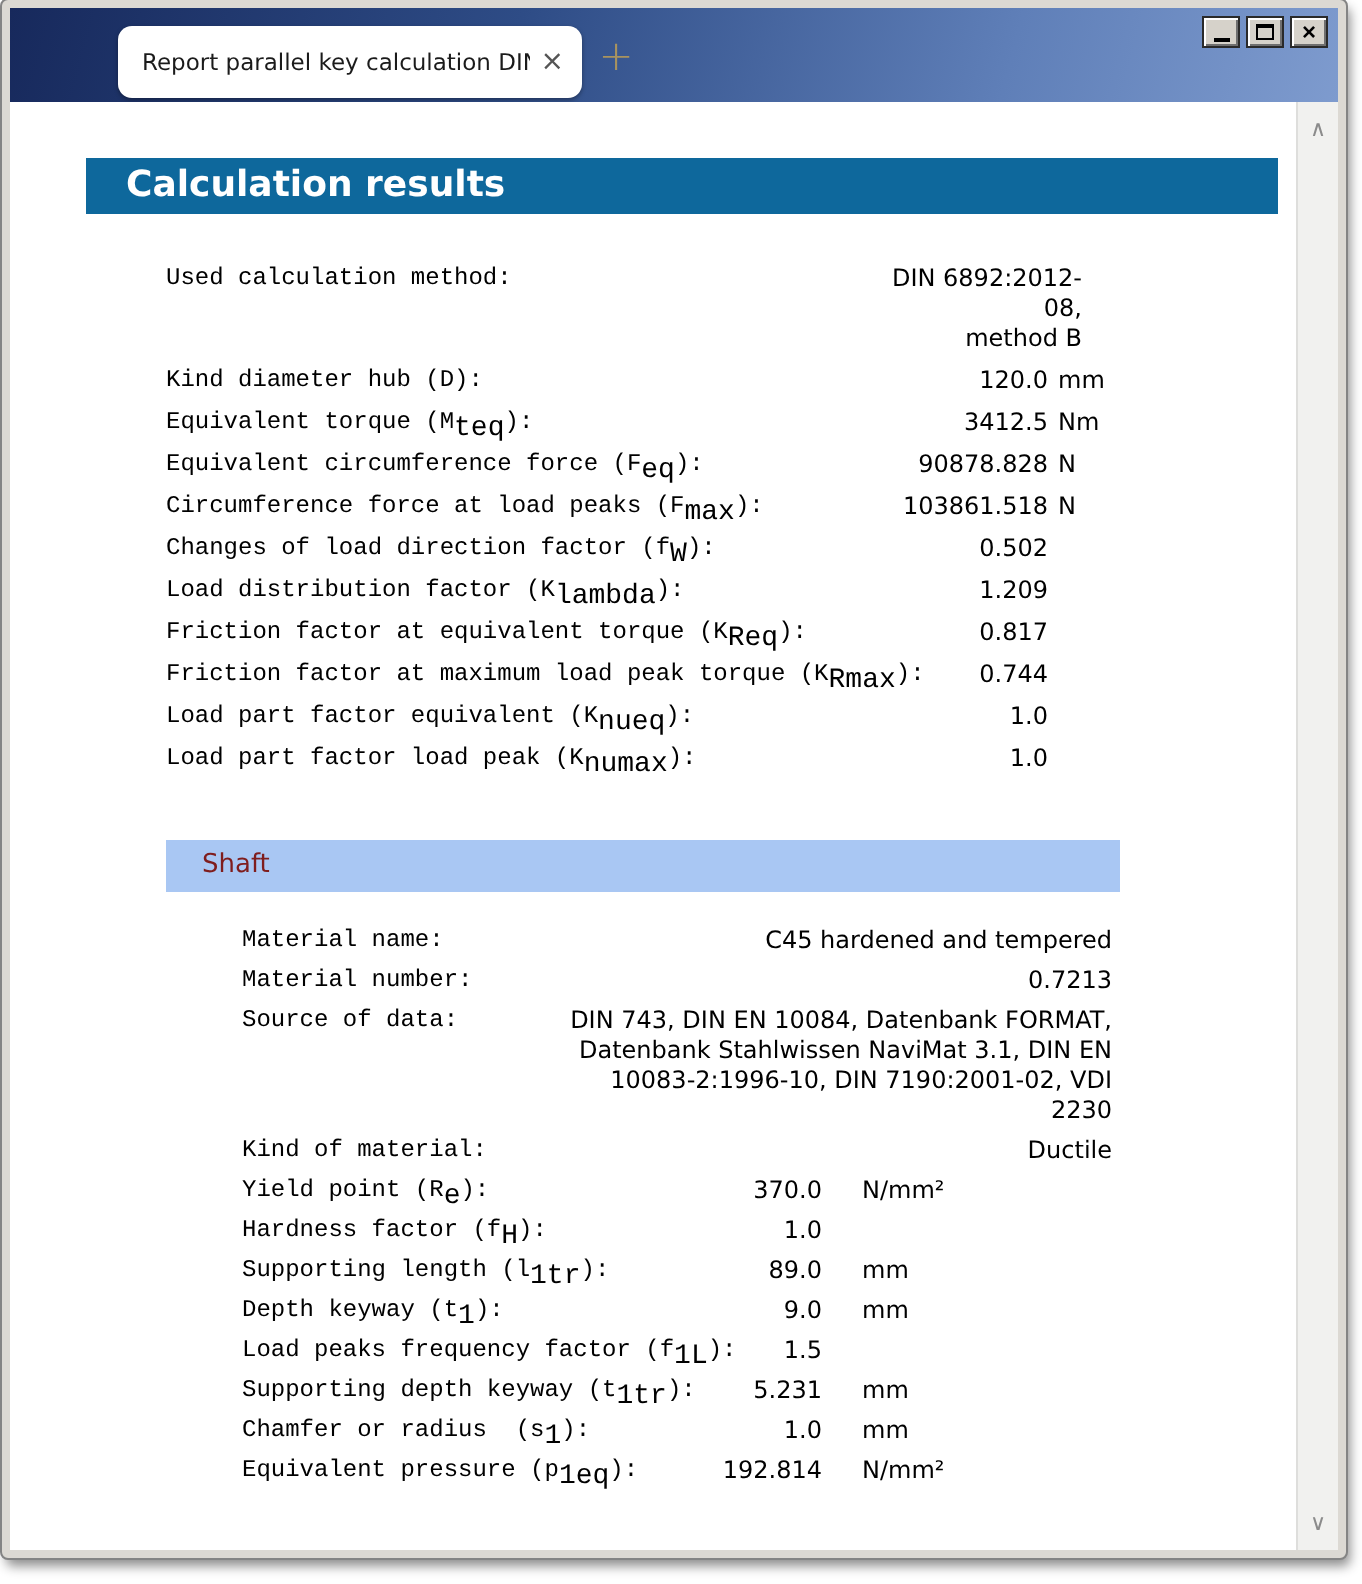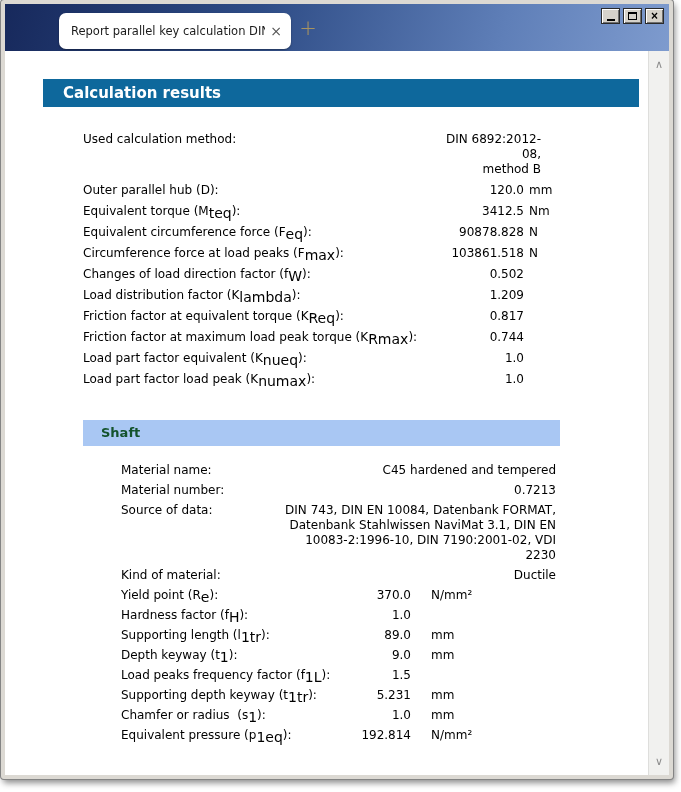--- a/index.html
+++ b/index.html
@@ -43,32 +43,32 @@
   .scrollbar{
     position:absolute;top:0;right:0;width:21px;height:100%;
     background:#f1f1ef;border-left:1px solid #deded c;box-sizing:border-box;
     border-left:1px solid #dededc;
   }
   .sb-arrow{position:absolute;left:0;width:100%;text-align:center;color:#8b8b8b;font-size:11px;cursor:pointer;}
   .sb-up{top:7px;}
   .sb-down{bottom:7px;}
   .h1bar{
     position:absolute;top:28px;left:38px;width:596px;height:28px;background:#0e689c;
-    color:#fff;font-weight:bold;font-size:15px;line-height:28px;padding-left:20px;box-sizing:border-box;
+    color:#fff;font-weight:bold;font-size:18px;line-height:28px;padding-left:20px;box-sizing:border-box;
   }
   .h2bar{
     position:absolute;top:369px;left:78px;width:477px;height:26px;background:#a9c7f3;
-    color:#14532d;font-weight:bold;font-size:13px;line-height:26px;padding-left:18px;box-sizing:border-box;
+    color:#7f1d1d;font-weight:normal;font-size:13px;line-height:26px;padding-left:18px;box-sizing:border-box;
   }
   #s1rows{position:absolute;top:81px;left:78px;}
   #s2rows{position:absolute;top:412px;left:116px;}
   .row{display:flex;font-size:12px;line-height:15px;color:#000;}
   #s1rows .row{margin-bottom:6px;}
   #s2rows .row{margin-bottom:5px;gap:15px;}
-  .lbl{white-space:pre;flex:0 0 auto;}
+  .lbl{white-space:pre;flex:0 0 auto;font-family:Liberation Mono, monospace;}
   #s1rows .lbl{width:359px;}
   #s1rows .num{width:82px;text-align:right;white-space:nowrap;}
   #s1rows .txt{width:99px;text-align:right;}
   #s2rows .trow .lbl{width:135px;}
   #s2rows .nrow .lbl{width:215px;}
   #s2rows .num{width:60px;text-align:right;white-space:nowrap;}
   #s2rows .trow .txt{width:285px;text-align:right;}
   .unit{width:55px;padding-left:5px;text-align:left;white-space:nowrap;box-sizing:border-box;}
   .txt{display:inline-block;}
   sub{font-size:14px;line-height:0;}
@@ -101,21 +101,21 @@
     <div class="h1bar">
       <span>Calculation results</span>
     </div>
 
     <div id="s1rows">
         <div class="row trow">
           <span class="lbl">Used calculation method:</span>
           <span class="txt">DIN 6892:2012-08,<br>method B</span>
         </div>
         <div class="row nrow">
-          <span class="lbl">Outer parallel hub (D):</span>
+          <span class="lbl">Kind diameter hub (D):</span>
           <span class="num">120.0</span>
           <span class="unit">mm</span>
         </div>
         <div class="row nrow">
           <span class="lbl">Equivalent torque (M<sub>teq</sub>):</span>
           <span class="num">3412.5</span>
           <span class="unit">Nm</span>
         </div>
         <div class="row nrow">
           <span class="lbl">Equivalent circumference force (F<sub>eq</sub>):</span>

